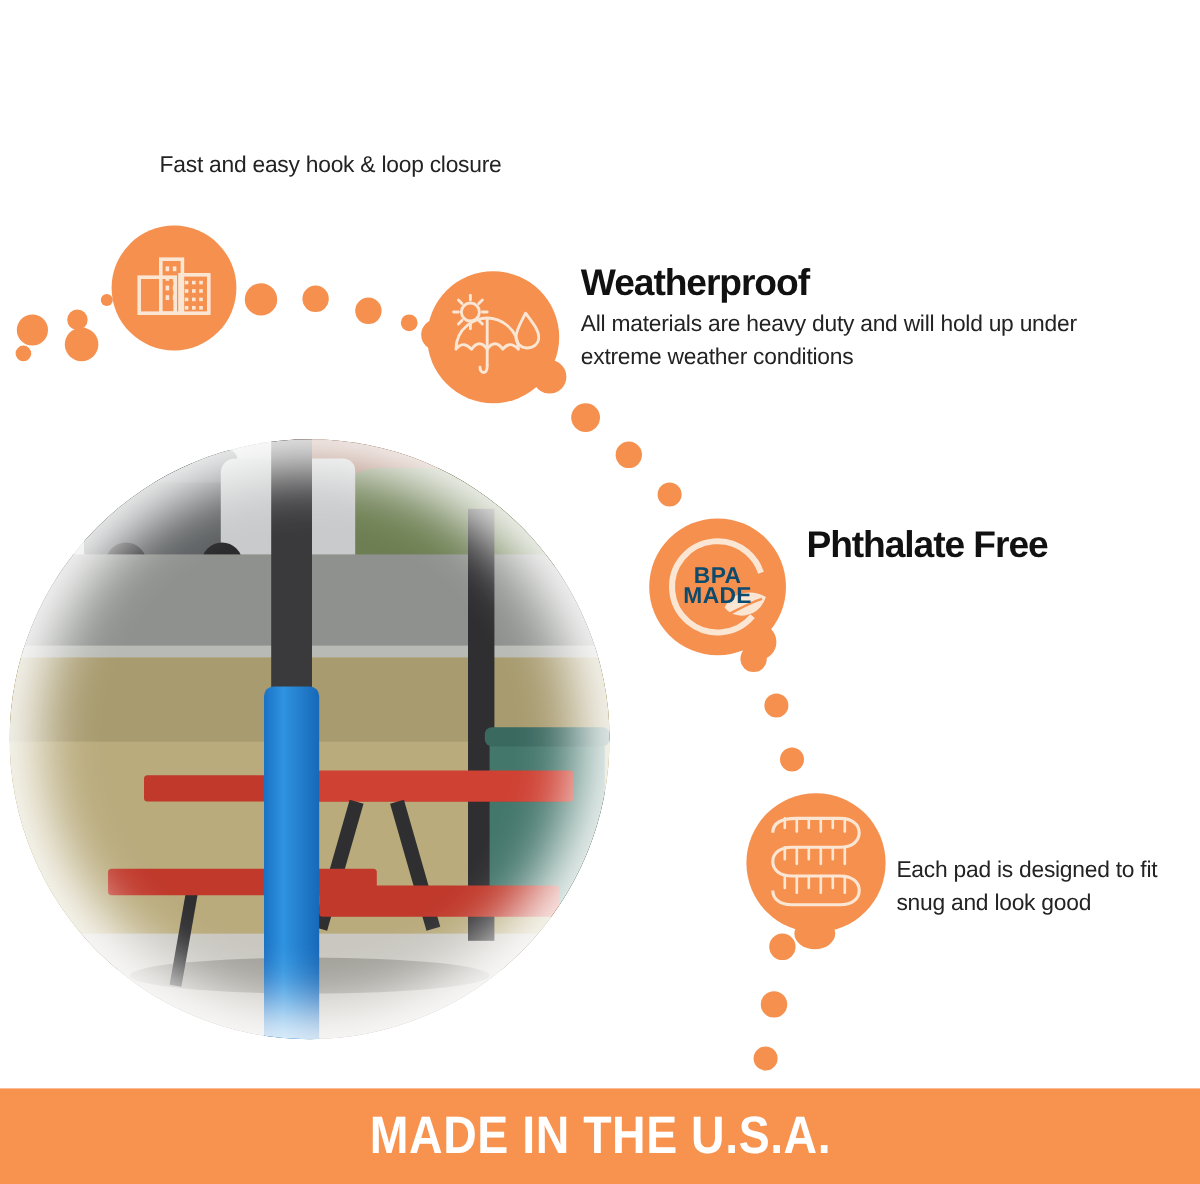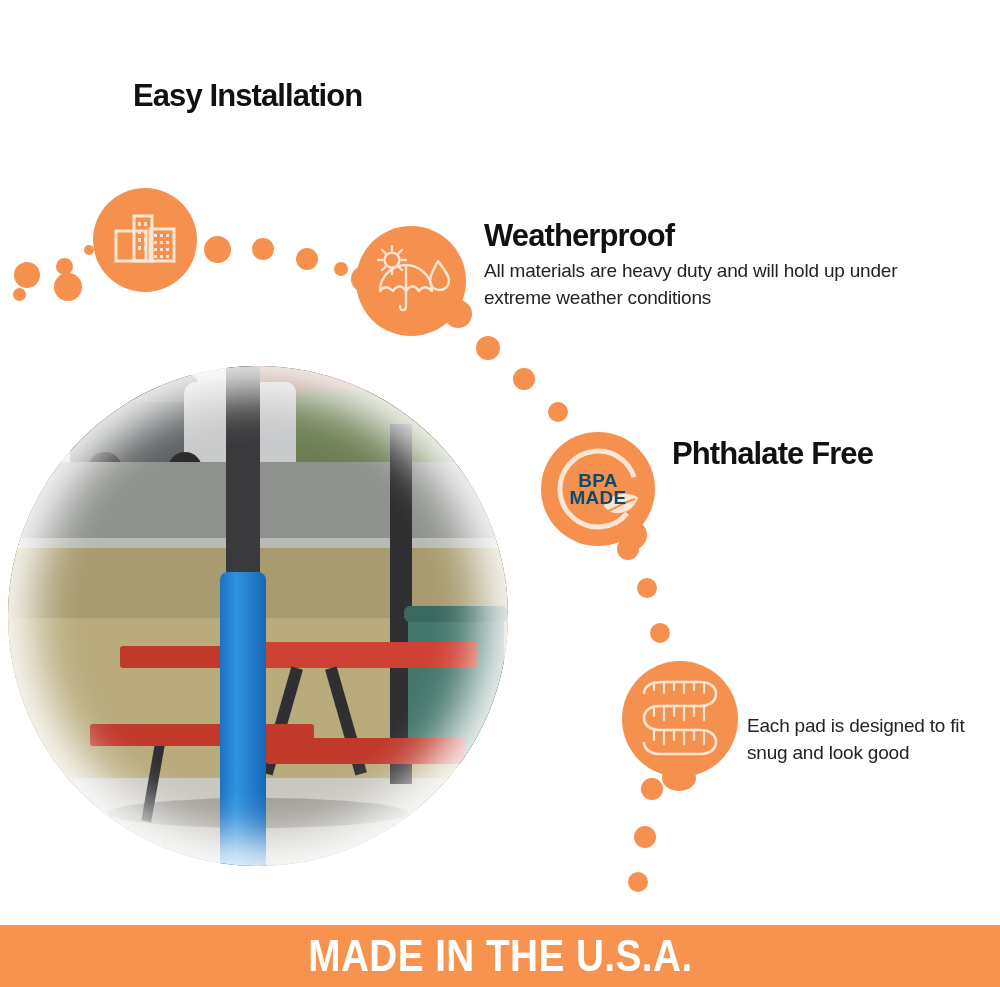--- a/index.html
+++ b/index.html
@@ -171,21 +171,21 @@
     border-radius: 50%;
     box-shadow: inset 0 0 46px 26px rgba(255,255,255,.92);
   }
 
   
   #made-banner {
     position: absolute;
     left: 0;
     bottom: 0;
     width: 1000px;
-    height: 62px;
+    height: 80px;
     background: #F8934F;
     display: flex;
     align-items: center;
     justify-content: center;
   }
   #made-text {
     color: #ffffff;
     font-size: 44px;
     font-weight: bold;
     letter-spacing: 0.5px;
@@ -215,21 +215,21 @@
   <div class="dot" style="left:548px; top:402px; width:20px; height:20px;"></div>
 
   <div class="dot" style="left:617px; top:538px; width:22px; height:22px;"></div>
   <div class="dot" style="left:637px; top:578px; width:20px; height:20px;"></div>
   <div class="dot" style="left:650px; top:623px; width:20px; height:20px;"></div>
 
   <div class="dot" style="left:641px; top:778px; width:22px; height:22px;"></div>
   <div class="dot" style="left:634px; top:826px; width:22px; height:22px;"></div>
   <div class="dot" style="left:628px; top:872px; width:20px; height:20px;"></div>
 
-  <div class="feature-title" id="t-install">Easy Installation</div>
+  <div class="feature-desc" id="d-install">Fast and easy hook &amp; loop closure</div>
 
   <div class="icon-circle" id="icon-install">
     <svg width="62" height="54" viewBox="0 0 62 54" fill="none">
       <rect x="2" y="18" width="30" height="30" stroke="#FBE6D4" stroke-width="3" fill="none"></rect>
       <rect x="20" y="3" width="18" height="45" stroke="#FBE6D4" stroke-width="3" fill="none"></rect>
       <rect x="36" y="16" width="24" height="32" stroke="#FBE6D4" stroke-width="3" fill="none"></rect>
       <g fill="#FBE6D4">
         <rect x="24" y="9" width="3" height="4"></rect>
           <rect x="30" y="9" width="3" height="4"></rect>
         <rect x="24" y="17" width="3" height="4"></rect>

